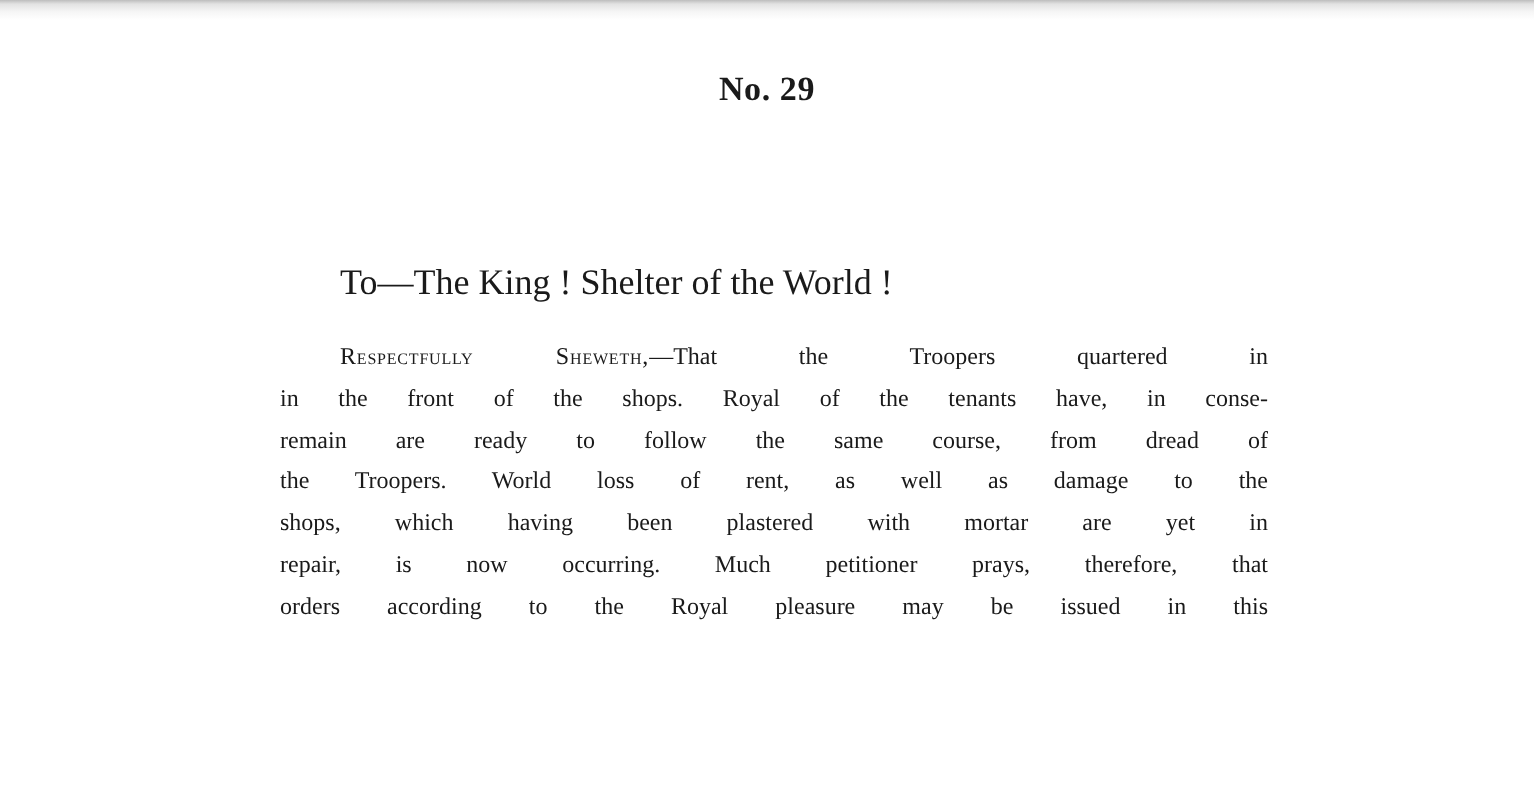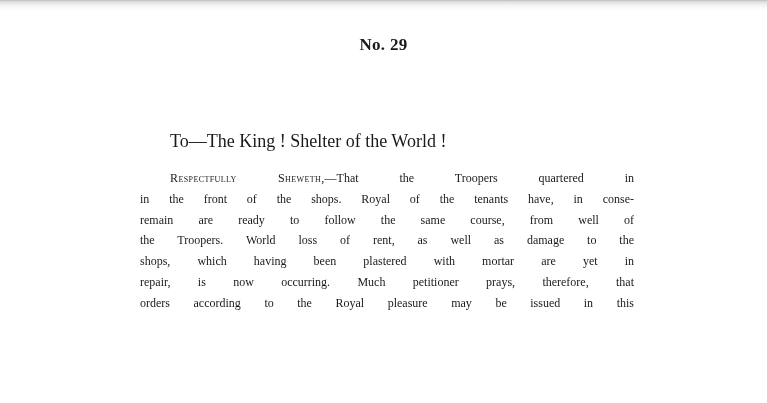--- a/index.html
+++ b/index.html
@@ -96,19 +96,19 @@
 
 <div class="page">
   <div class="doc-number">No. 29</div>
 
 
   <div class="salutation">To—The King ! Shelter of the World !</div>
 
   <div class="body-text">
     <span class="bl first"><span class="smallcaps">Respectfully Sheweth,</span><span>—That the Troopers  quartered in</span></span>
     <span class="bl">in the front of the shops.   Royal of the tenants have, in conse-</span>
-    <span class="bl">remain are ready  to  follow  the  same  course, from well of</span>
+    <span class="bl">remain are ready  to  follow  the  same  course, from dread of</span>
     <span class="bl">the Troopers.  World  loss  of  rent,  as well  as damage to the</span>
     <span class="bl">shops,  which  having  been  plastered  with  mortar are yet in</span>
     <span class="bl">repair, is now occurring.  Much petitioner prays, therefore, that</span>
     <span class="bl">orders according to the Royal  pleasure   may  be issued  in this</span>
   </div>
 </div>
 
 </body></html>

